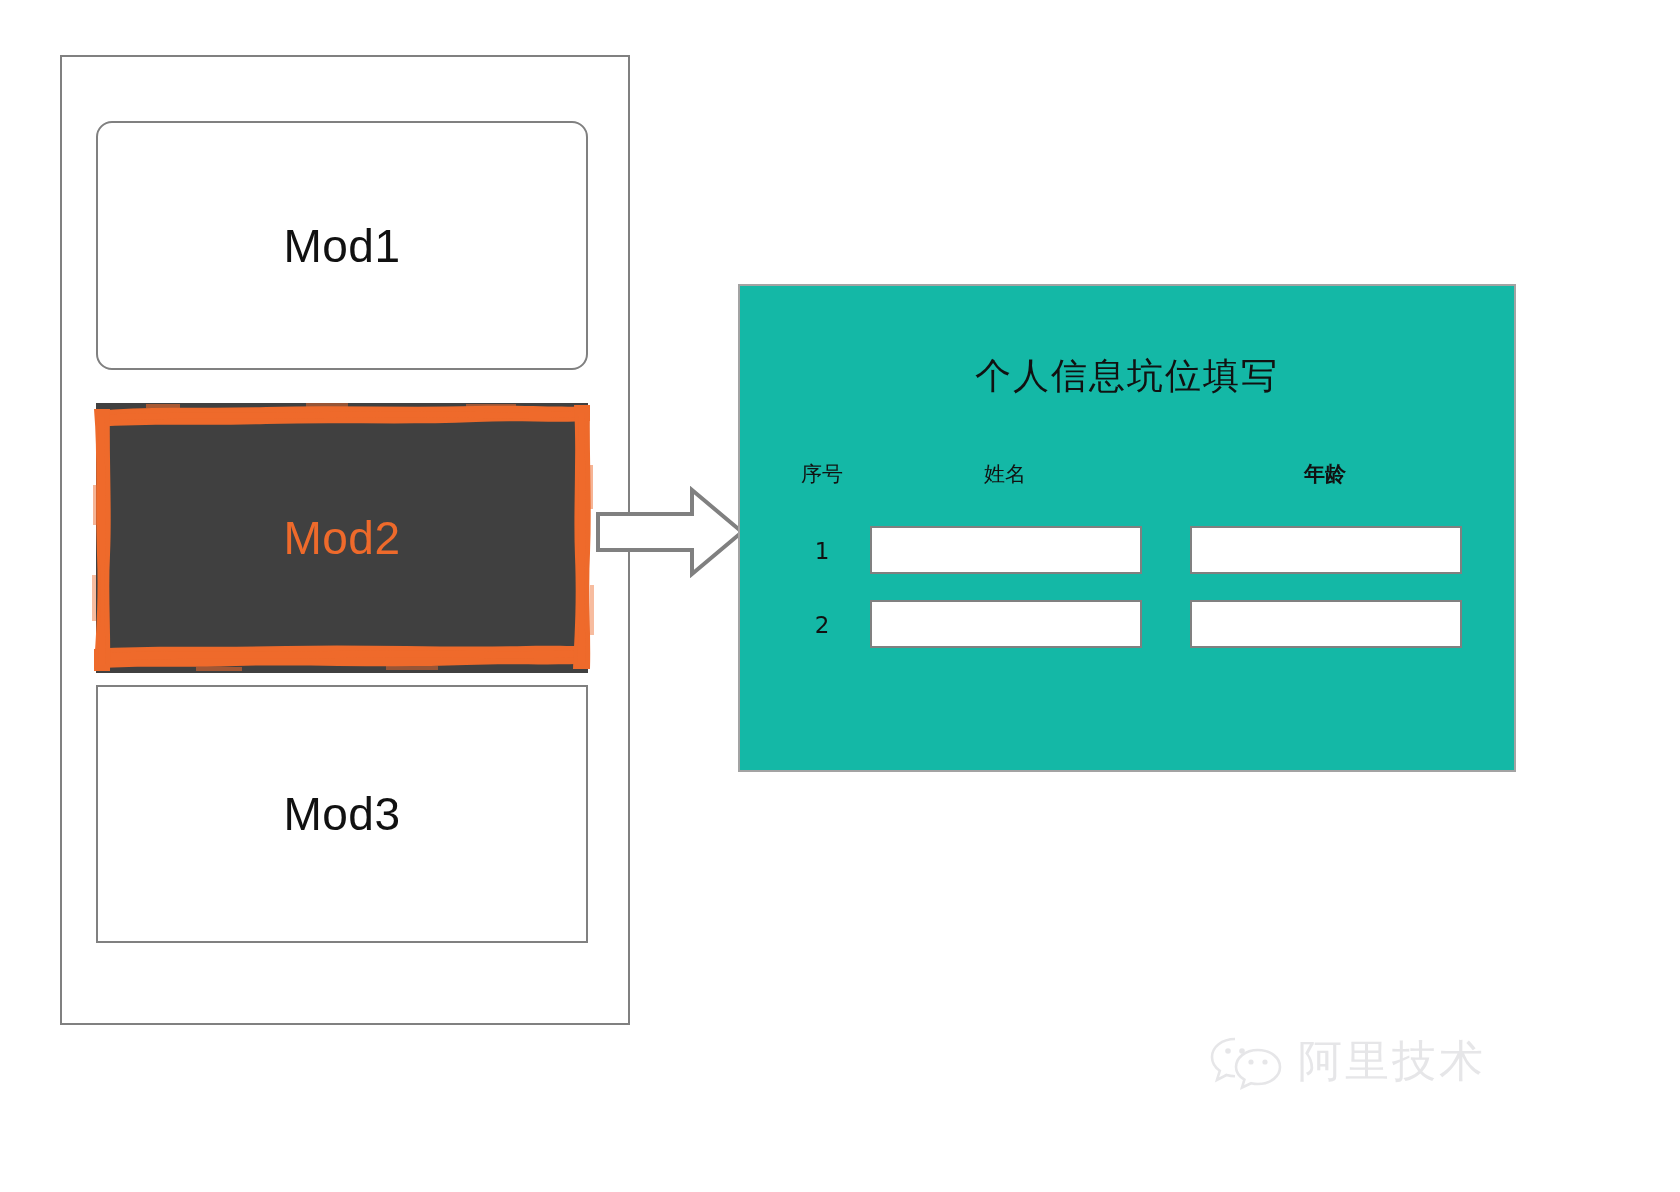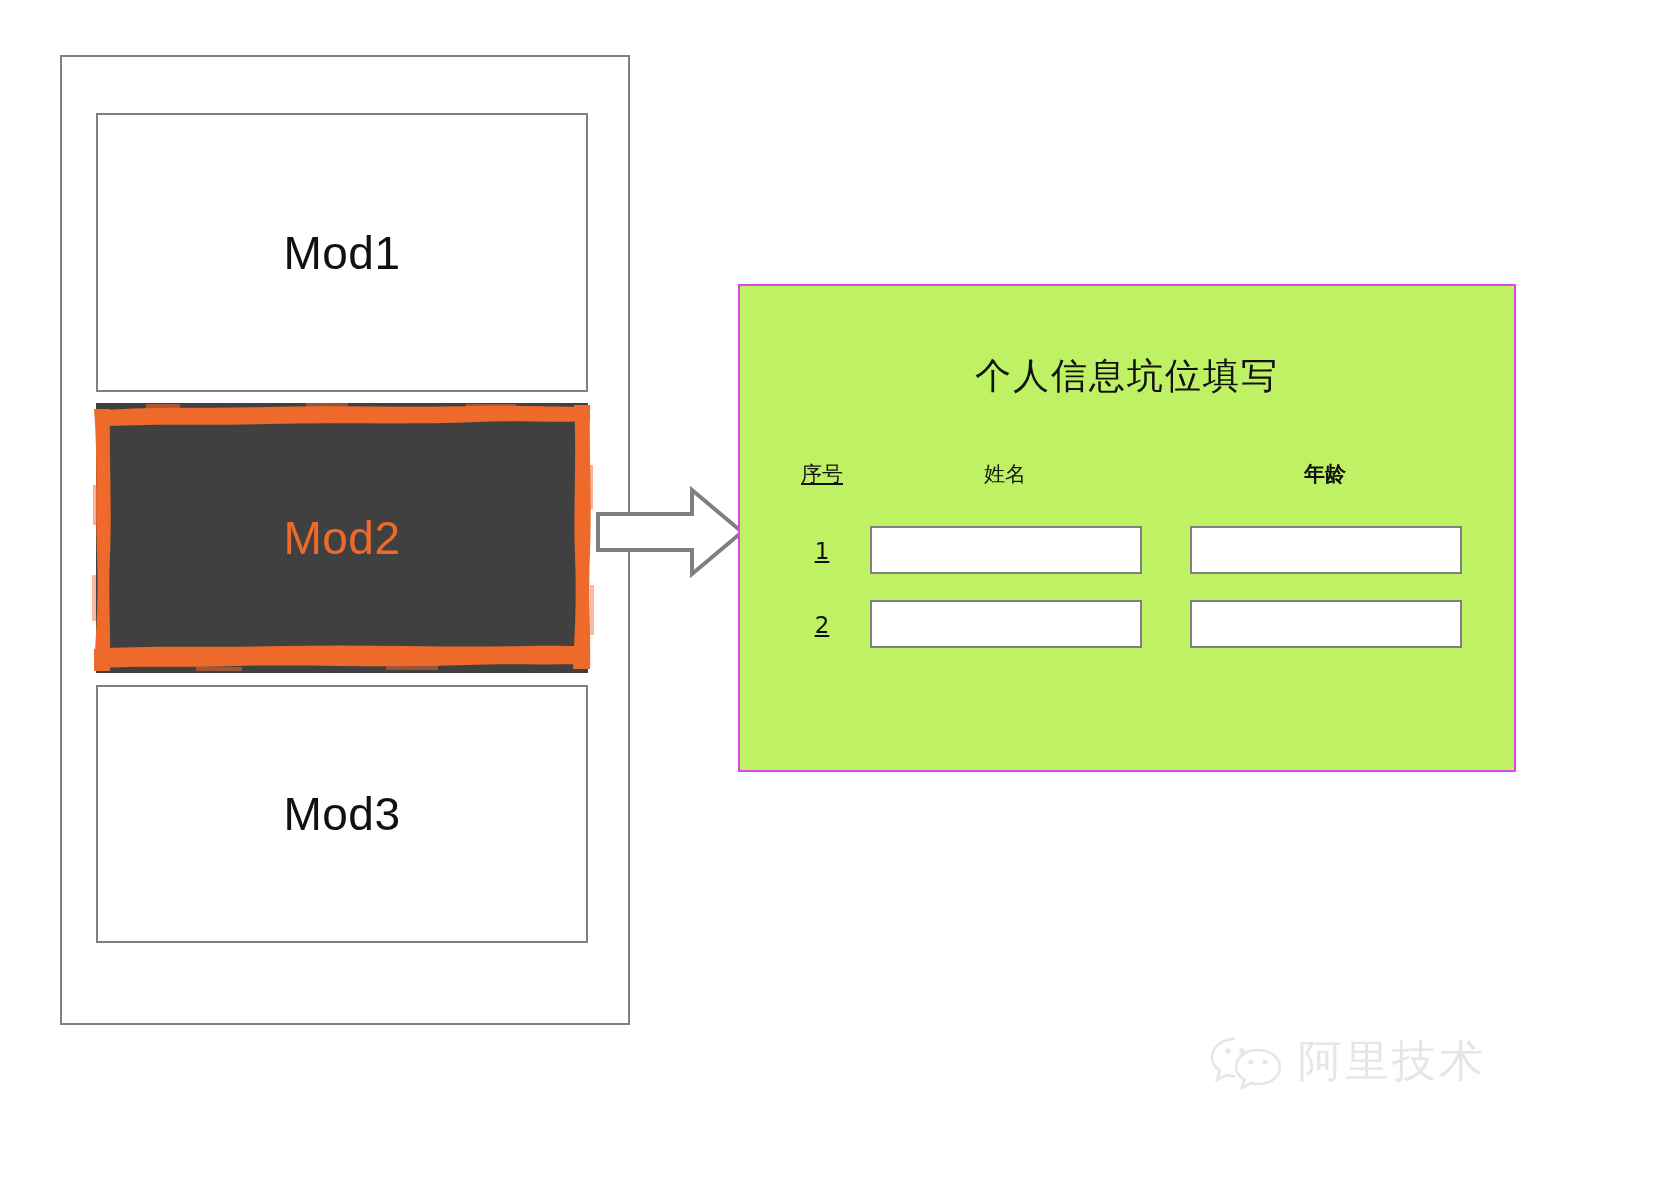--- a/index.html
+++ b/index.html
@@ -36,21 +36,21 @@
     display: flex;
     align-items: center;
     justify-content: center;
   }
 
   .mod-box.plain {
     border: 2px solid #808080;
     background: #ffffff;
   }
 
-  #mod-box-1 { top: 56px;  height: 279px; }
+  #mod-box-1 { top: 64px;  height: 249px; border-radius: 16px; }
   #mod-box-2 { top: 346px; height: 270px; }
   #mod-box-3 { top: 628px; height: 258px; }
 
   .mod-label {
     font-family: "Liberation Sans", sans-serif;
     font-size: 46px;
     font-weight: 400;
     letter-spacing: 0.5px;
     color: #111111;
     user-select: none;
@@ -79,23 +79,23 @@
     height: 92px;
   }
 
   
   #form-panel {
     position: absolute;
     left: 738px;
     top: 284px;
     width: 778px;
     height: 488px;
-    border: 2px solid #d946ef;
-    box-sizing: border-box;
-    background: #bef264;
+    border: 2px solid #a3a3a3;
+    box-sizing: border-box;
+    background: #14b8a6;
   }
 
   #form-title {
     position: absolute;
     top: 66px;
     left: 0;
     width: 100%;
     text-align: center;
     font-family: "DejaVu Sans", "Liberation Sans", sans-serif;
     font-size: 36px;
@@ -118,21 +118,20 @@
   .form-row.header-row { height: 62px; }
 
   .cell-index {
     position: absolute;
     left: 34px;
     width: 96px;
     text-align: center;
     font-family: "DejaVu Sans", "Liberation Sans", sans-serif;
     color: #111111;
     user-select: none;
-    text-decoration: underline;
   }
   .header-row .cell-index { font-size: 21px; top: 6px; }
   .data-row .cell-index  { font-size: 23px; top: 22px; }
 
   .cell-name-header {
     position: absolute;
     left: 130px;
     width: 270px;
     text-align: center;
     top: 6px;

